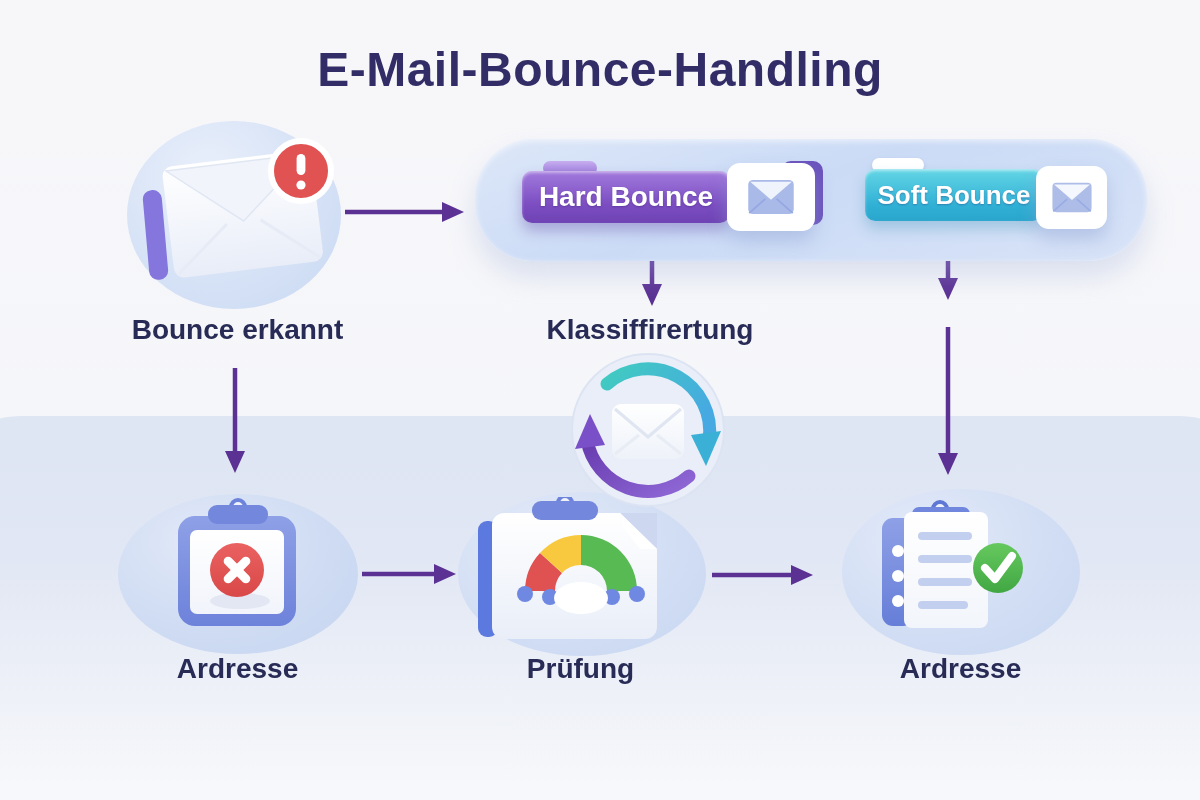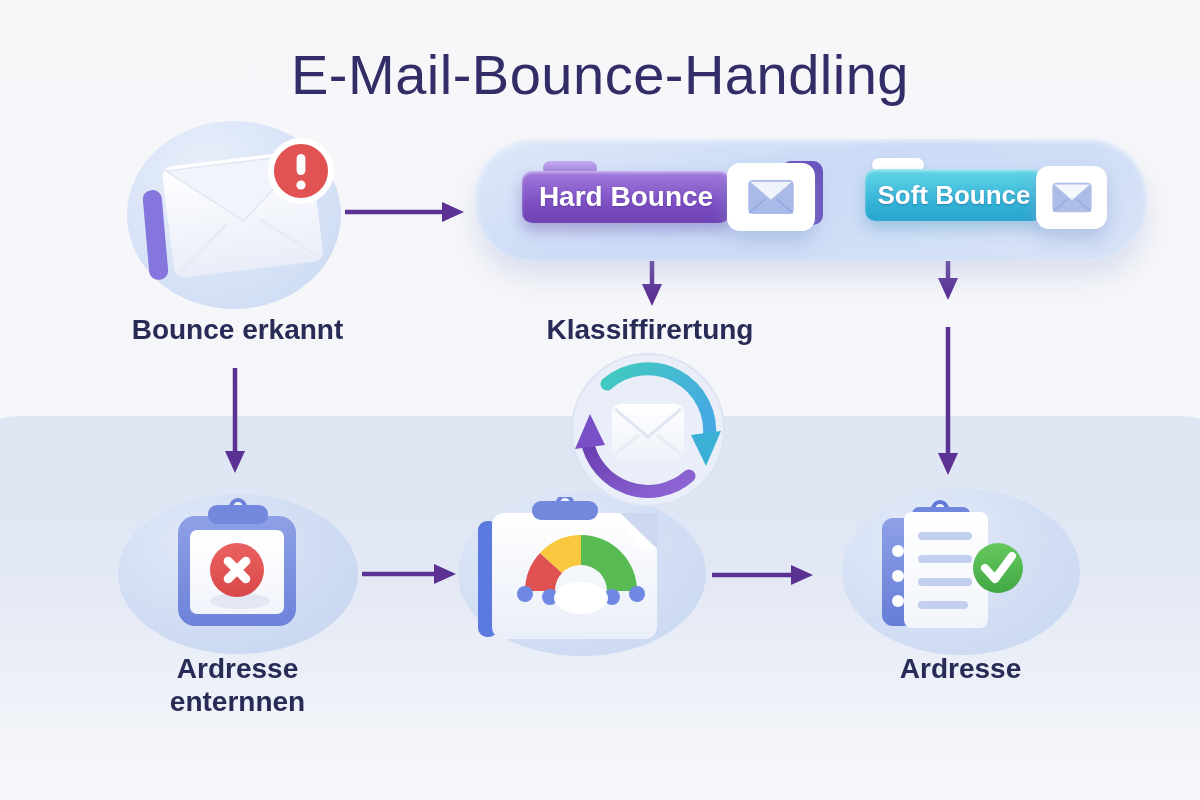--- a/index.html
+++ b/index.html
@@ -8,21 +8,21 @@
     background:linear-gradient(180deg,#f7f7fa 0%,#f5f6f9 60%,#f7f8fb 100%);
     font-family:"Liberation Sans",sans-serif;
   }
   .bg-band{
     position:absolute;left:-60px;top:416px;width:1320px;height:400px;
     border-radius:80px;
     background:linear-gradient(180deg,#dee5f3 0%,#e1e7f4 35%,rgba(244,246,250,0) 92%);
   }
   .title{
     position:absolute;left:0;right:0;top:42px;text-align:center;
-    font-size:56px;font-weight:400;letter-spacing:.5px;color:#322d66;
+    font-size:48px;font-weight:700;letter-spacing:.5px;color:#322d66;
   }
   .blob{position:absolute;border-radius:50%;}
   .blob-mail{left:127px;top:121px;width:214px;height:188px;
     background:radial-gradient(ellipse at 38% 30%,#eaf0fb 0%,#d6e2f6 55%,#c9d9f3 100%);}
   .blob-remove{left:118px;top:494px;width:240px;height:160px;
     background:radial-gradient(ellipse at 35% 30%,#e2e9f8 0%,#cfdcf3 55%,#c5d4f0 100%);}
   .blob-threshold{left:458px;top:492px;width:248px;height:164px;
     background:radial-gradient(ellipse at 35% 30%,#e4ebf9 0%,#d2def4 55%,#c7d6f1 100%);}
   .blob-react{left:842px;top:489px;width:238px;height:166px;
     background:radial-gradient(ellipse at 35% 30%,#e4ebf9 0%,#d2def4 55%,#c7d6f1 100%);}
@@ -247,21 +247,21 @@
   </svg>
 
   <div class="node-label lbl-class">
     <span>Klassiffirertung</span>
   </div>
   <div class="node-label lbl-bounce">
     <span>Bounce erkannt</span>
   </div>
   <div class="node-label lbl-remove">
     <div>Ardresse</div>
-    <div>enternnen</div>
   </div>
   <div class="node-label lbl-threshold">
+    <div>Prüfung</div>
   </div>
   <div class="node-label lbl-react">
     <div>Ardresse</div>
   </div>
 
 </div>
 
 </body></html>

